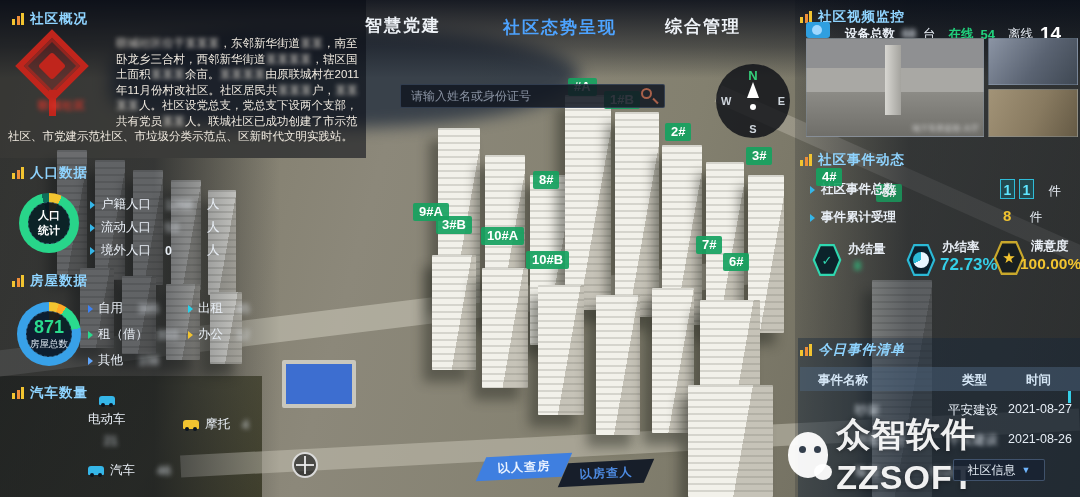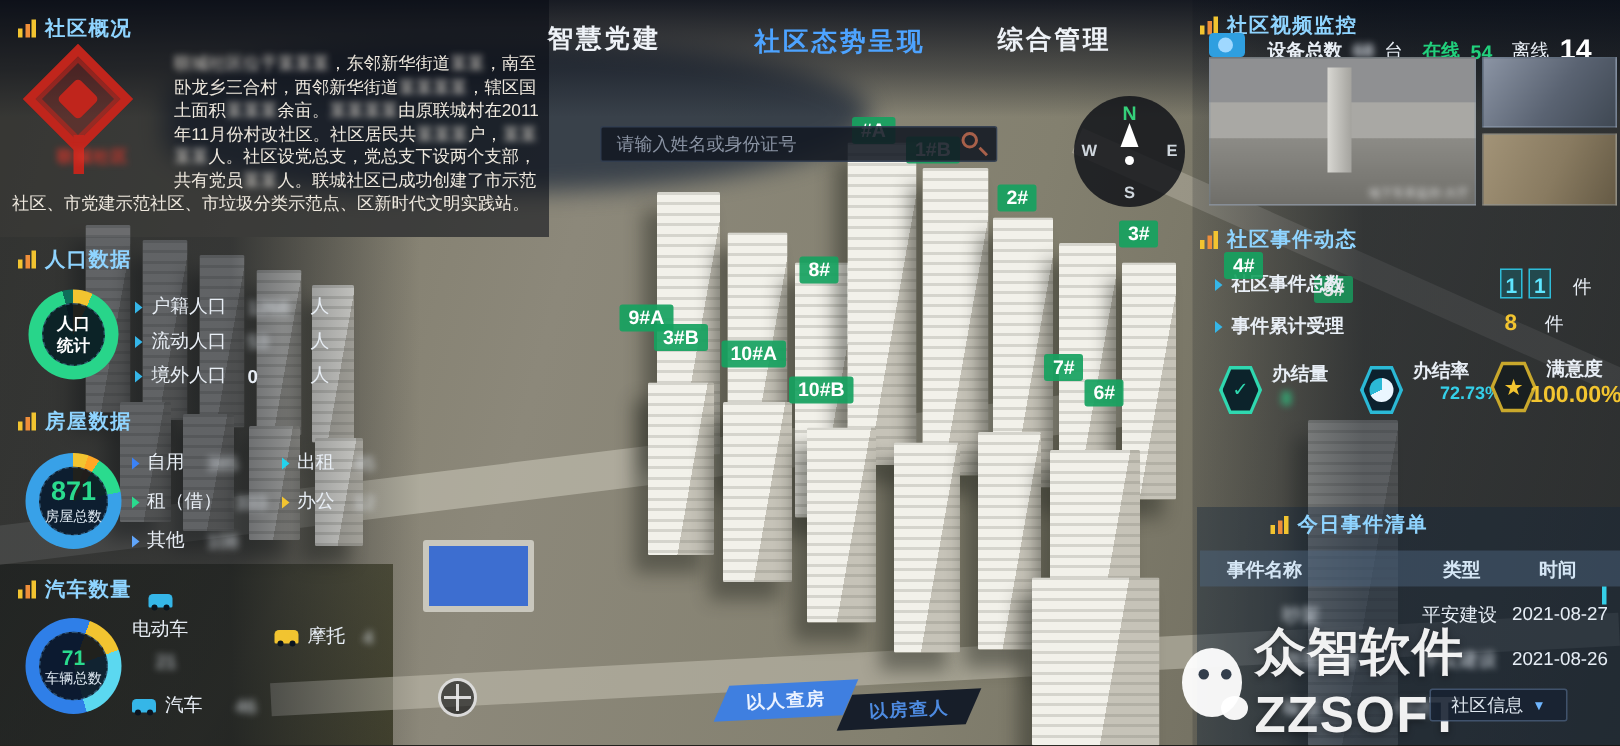--- a/index.html
+++ b/index.html
@@ -308,26 +308,20 @@
   </div>
 
   <div class="sec-title" style="left:12px;top:384px;">
     <span class="bars">
         <i></i>
         <i></i>
         <i></i>
       </span>
     <span class="label">汽车数量</span>
   </div>
-  <div class="donut d-car" style="left:17px;top:412px;width:64px;height:64px;">
-    <div class="hole">
-      <span style="color:#2adb8e;font-size:14px;font-weight:bold;">71</span>
-      <span style="color:#dfe9f2;font-size:9.5px;">车辆总数</span>
-    </div>
-  </div>
   <div class="abs" style="left:88px;top:396px;display:flex;align-items:center;gap:6px;flex-direction:column;">
     <span class="car blue"></span>
     <span class="w">电动车</span>
     <span class="w blurv" style="margin-left:8px;">21</span>
   </div>
   <div class="abs" style="left:183px;top:416px;display:flex;align-items:center;gap:6px;">
     <span class="car yellow"></span>
     <span class="w">摩托</span>
     <span class="w blurv" style="margin-left:6px;">4</span>
   </div>
@@ -392,29 +386,29 @@
   </div>
   <span class="abs w" style="left:848px;top:241px;font-weight:bold;">办结量</span>
   <span class="abs blurv" style="left:854px;top:258px;color:#2adb8e;font-size:13px;font-weight:bold;">8</span>
 
   <div class="hexw" style="left:906px;top:243px;width:30px;height:34px;background:#2bb9d6;">
     <span class="hexin">
         <span class="pie"></span>
       </span>
   </div>
   <span class="abs w" style="left:942px;top:239px;font-weight:bold;">办结率</span>
-  <span class="abs" style="left:940px;top:255px;color:#35cfe8;font-size:12px;font-weight:bold;margin-left:20px;">72.73%</span>
+  <span class="abs" style="left:940px;top:255px;color:#35cfe8;font-size:17px;font-weight:bold;">72.73%</span>
 
   <div class="hexw" style="left:993px;top:240px;width:32px;height:36px;background:#c9a82c;">
     <span class="hexin" style="color:#f2c430;font-size:15px;">★</span>
   </div>
   <span class="abs w" style="left:1031px;top:238px;font-weight:bold;">满意度</span>
   <span class="abs" style="left:1020px;top:255px;color:#f2c430;font-size:15.5px;font-weight:bold;">100.00%</span>
 
-  <div class="sec-title" style="left:847px;top:341px;">
+  <div class="sec-title" style="left:800px;top:341px;font-style:italic;">
     <span class="bars">
         <i></i>
         <i></i>
         <i></i>
       </span>
     <span class="label">今日事件清单</span>
   </div>
   <div class="thead"></div>
   <span class="tcell th" style="left:818px;top:372px;">事件名称</span>
   <span class="tcell th" style="left:962px;top:372px;">类型</span>

